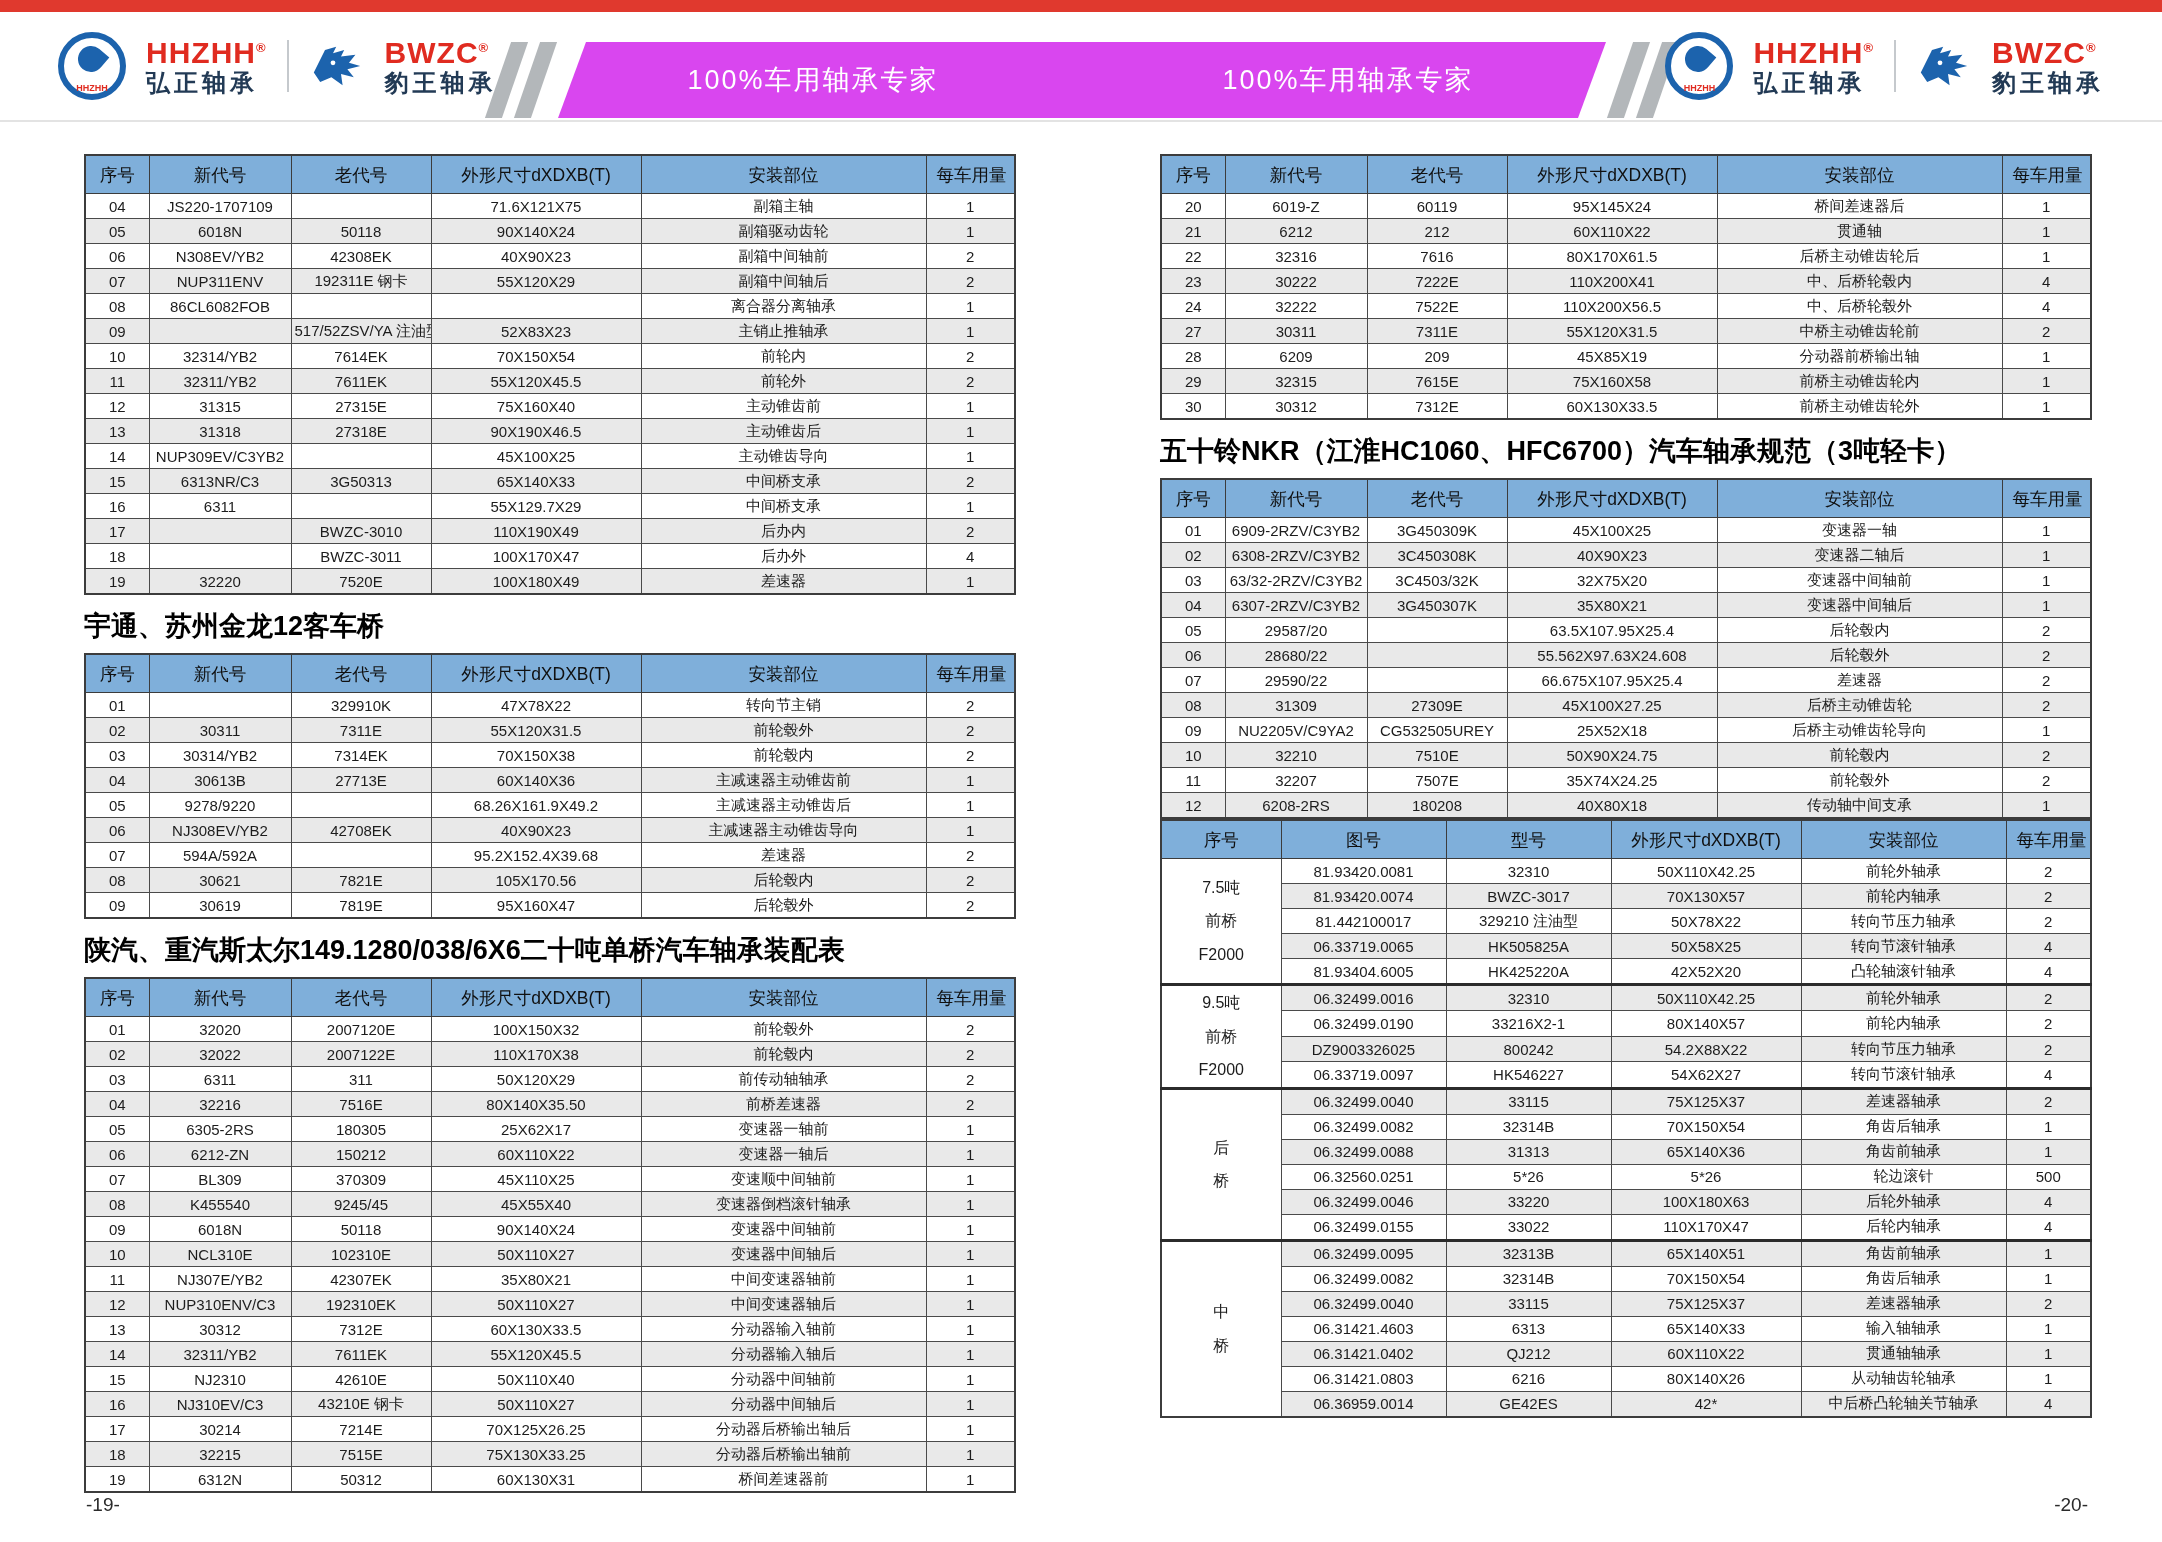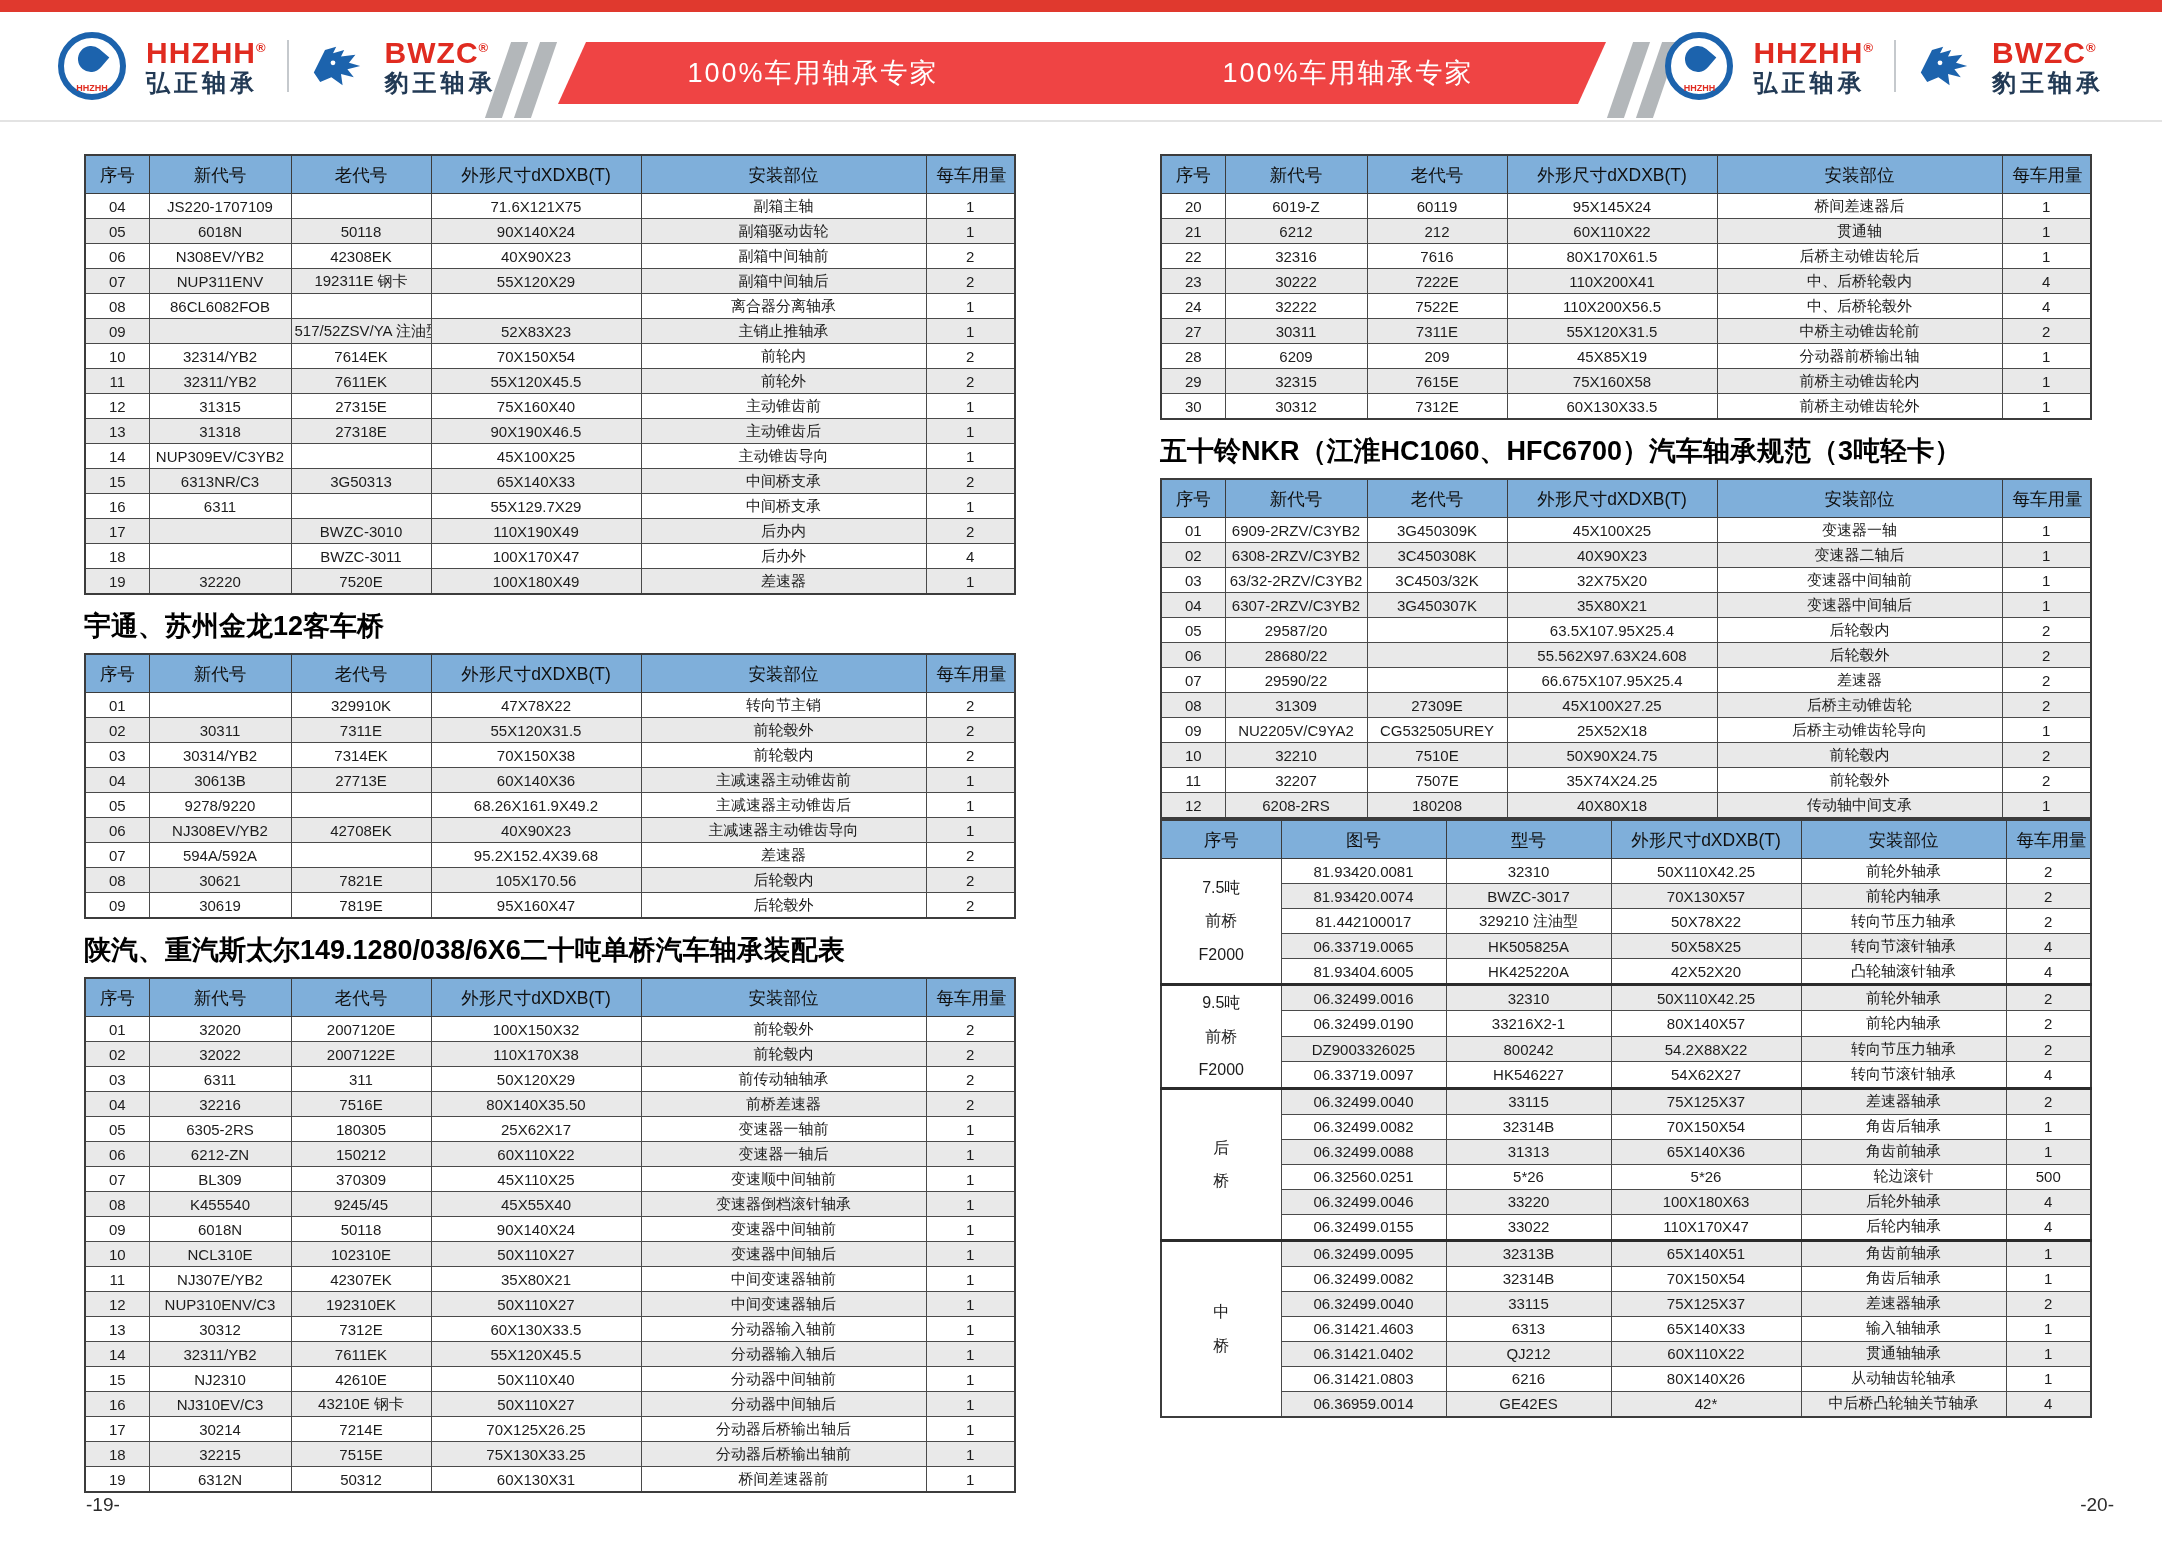--- a/index.html
+++ b/index.html
@@ -16,42 +16,42 @@
   .hh-ring{width:56px;height:56px;border:6px solid #1c63ad;border-radius:50%;position:relative;background:#fff;flex:0 0 auto;}
   .hh-ring::before{content:"";position:absolute;left:14px;top:8px;width:26px;height:26px;background:#1c63ad;
     border-radius:50% 0 50% 50%;transform:rotate(40deg);}
   .hh-abbr{position:absolute;bottom:1px;left:50%;transform:translateX(-50%);font-size:9px;font-weight:bold;color:#e02b20;letter-spacing:0;}
   .logo-text{line-height:1.05;}
   .logo-text .en{color:#e02b20;font-weight:bold;font-size:30px;letter-spacing:1px;}
   .logo-text .en sup{font-size:13px;}
   .logo-text .cn{color:#223a55;font-weight:bold;font-size:24px;letter-spacing:4px;margin-top:2px;}
   .logo-div{width:2px;height:52px;background:#c5c9cd;}
   .leopard{flex:0 0 auto;}
-  .banner{position:absolute;top:30px;left:558px;width:1048px;height:62px;background:#ef4444;
+  .banner{position:absolute;top:30px;left:558px;width:1048px;height:76px;background:#d946ef;
     clip-path:polygon(28px 0,100% 0,calc(100% - 28px) 100%,0 100%);}
   .banner .btxt{position:absolute;top:0;height:100%;display:flex;align-items:center;justify-content:center;
     color:#fff;font-size:27px;letter-spacing:2px;}
   .banner .btxt.b1{left:20px;width:470px;}
   .banner .btxt.b2{left:570px;width:440px;}
   .stripe{position:absolute;top:30px;height:76px;width:17px;background:#b3b7ba;transform:skewX(-19deg);}
   .s1{left:498px;} .s2{left:527px;} .s3{left:1620px;} .s4{left:1649px;}
   
   .content{display:flex;align-items:flex-start;}
   .page{width:1081px;box-sizing:border-box;}
   .page.pleft{padding:32px 67px 0 84px;}
   .page.pright{padding:32px 72px 0 79px;}
   table{border-collapse:collapse;width:930px;table-layout:fixed;font-size:15px;color:#1c1c1c;border:2px solid #3c3c3c;}
   th{background:#7fafda;height:37px;font-size:17.5px;font-weight:500;color:#101010;border:1px solid #3c3c3c;padding:0 10px;overflow:hidden;white-space:nowrap;}
   td{height:24px;border:1px solid #4a4a4a;text-align:center;padding:0 3px;overflow:hidden;white-space:nowrap;background:#fff;}
   tbody tr:nth-child(even) td{background:#e9e9e9;}
   td.grp{background:#fff !important;font-size:16px;line-height:2.1;}
   tr.gsep td{border-top:3px solid #2b2b2b;}
   .sec-title{font-size:27px;font-weight:bold;color:#000;margin:13px 0 9px 0;white-space:nowrap;}
   .pagenum{position:absolute;bottom:26px;font-size:19px;color:#2b2b2b;}
-  .pagenum.pl{left:62px;margin-left:24px;} .pagenum.pr{right:48px;}
+  .pagenum.pl{left:62px;margin-left:24px;} .pagenum.pr{right:74px;}
 </style>
 </head>
 <body>
 
 <div class="topbar"></div>
 
 <div class="header">
 
   <div class="logos left">
     <div class="hh-ring">

